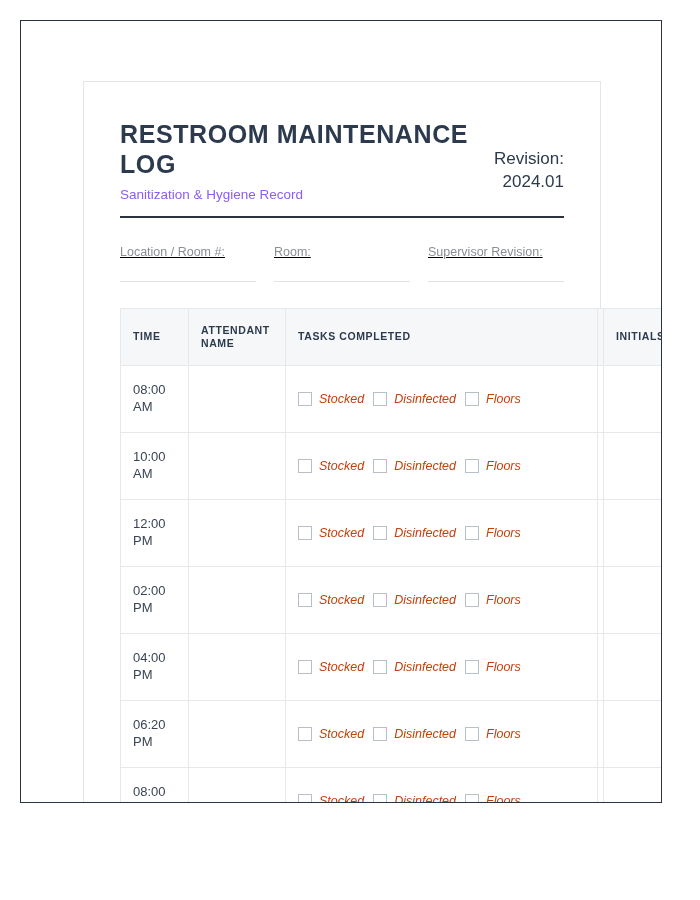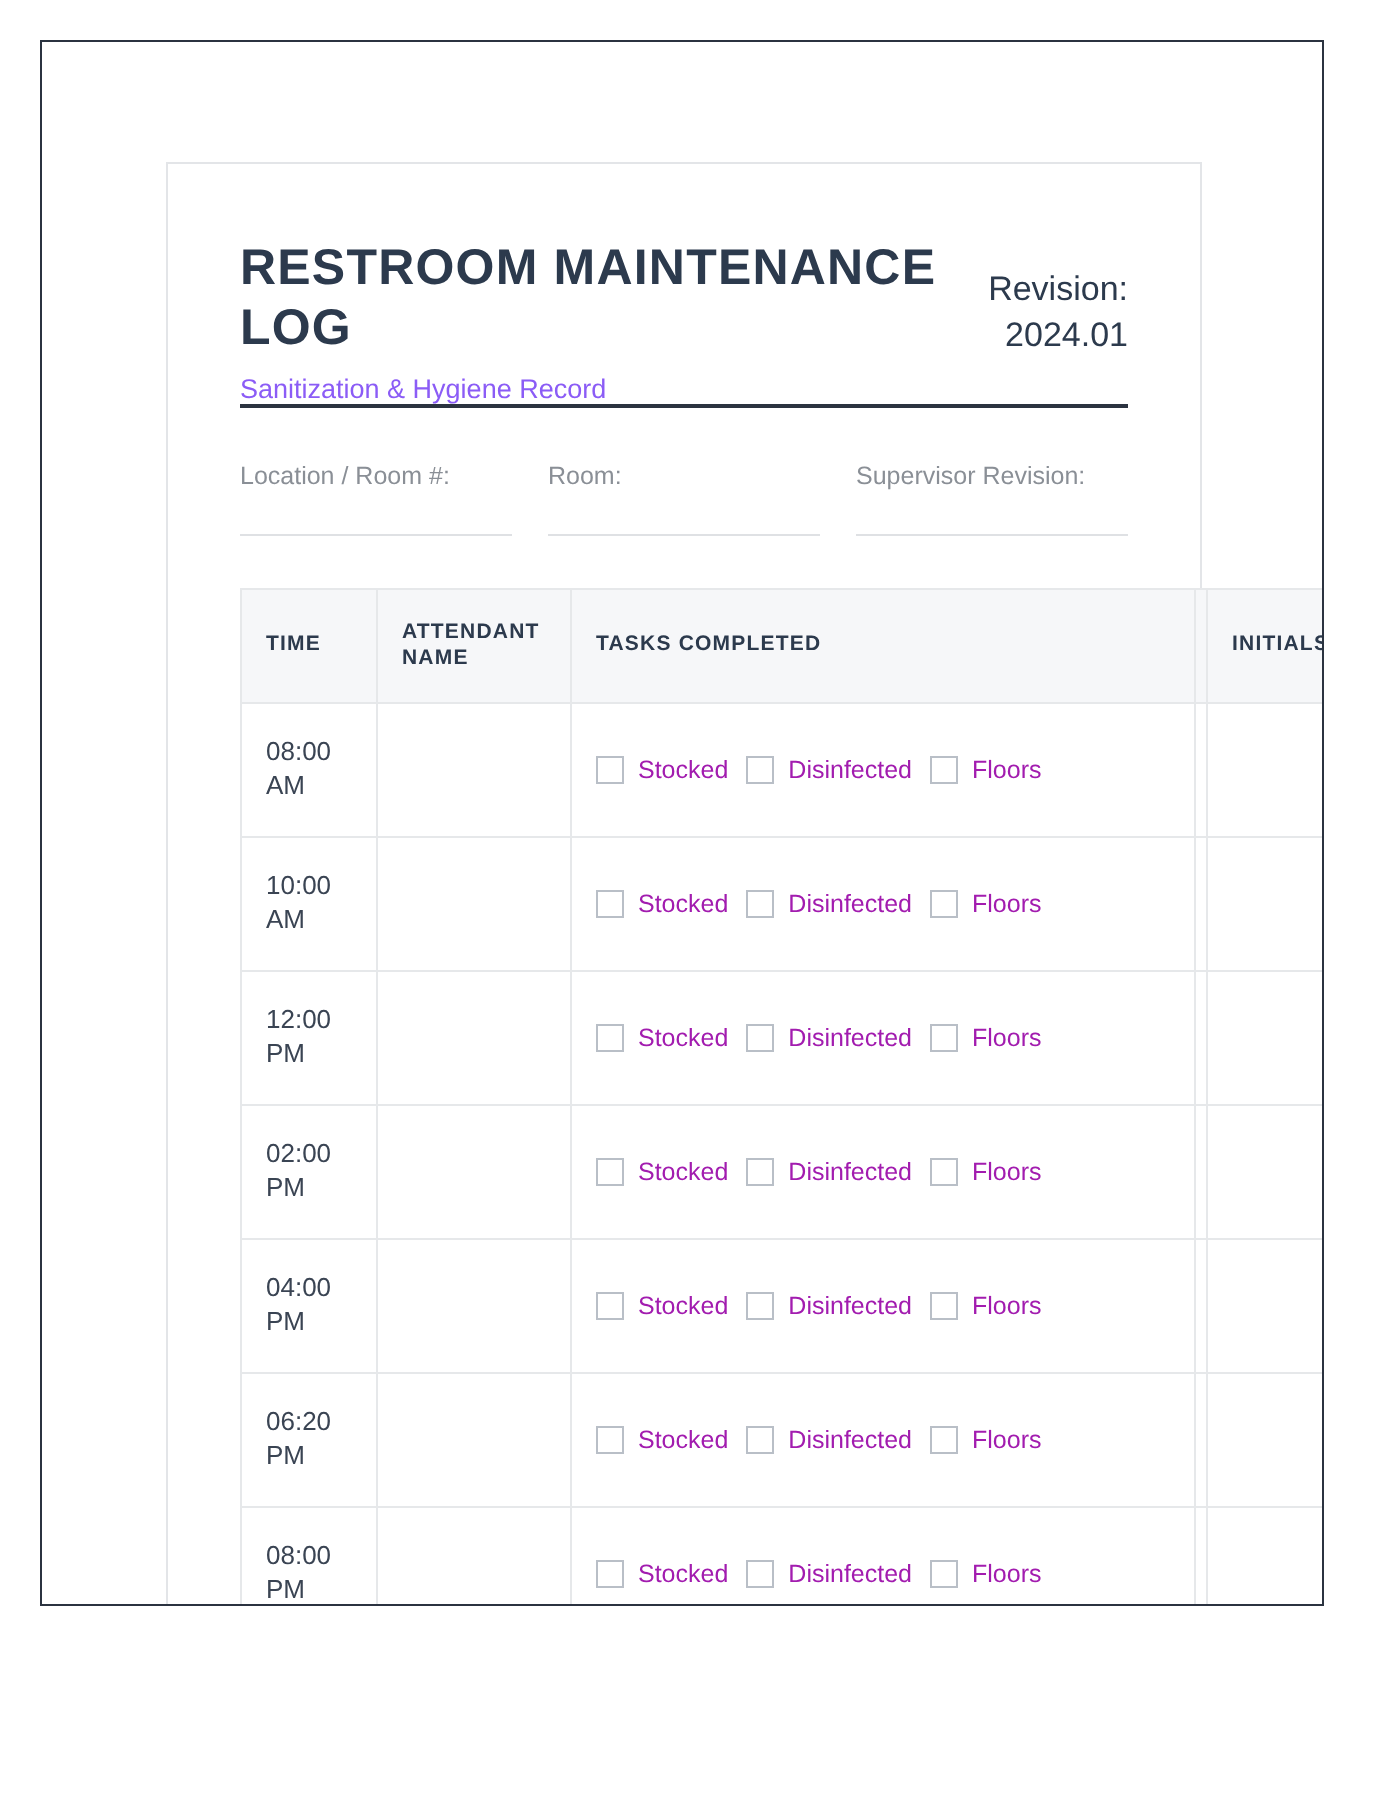--- a/index.html
+++ b/index.html
@@ -36,20 +36,21 @@
     min-height: 800px;
     border: 1px solid #e3e5e8;
     box-sizing: border-box;
     background: #ffffff;
     padding: 38px 36px 0 36px;
   }
 
   
   .doc-header {
     position: relative;
+    padding-bottom: 14px;
     border-bottom: 2.5px solid #2b3340;
   }
   .title-block {
     width: 370px;
   }
   .doc-title {
     font-size: 25px;
     font-weight: bold;
     color: #2c3a4d;
     letter-spacing: 0.6px;
@@ -77,20 +78,21 @@
   
   .meta-row {
     display: flex;
     gap: 18px;
     margin-top: 26px;
     margin-bottom: 26px;
   }
   .meta-field {
     flex: 1 1 0;
     min-width: 0;
+    text-decoration: underline;
   }
   .meta-label {
     font-size: 12.5px;
     color: #8a8f96;
     line-height: 1.35;
     min-height: 34px;
   }
   .meta-line {
     border-bottom: 1px solid #dfe1e4;
     height: 1px;
@@ -153,21 +155,22 @@
     width: 14px;
     height: 14px;
     border: 1px solid #b9bfc7;
     box-sizing: border-box;
     background: #ffffff;
     flex: 0 0 auto;
     display: inline-block;
   }
   .task-label {
     font-size: 12.5px;
-    color: #a21caf;
+    color: #c2410c;
+    font-style: italic;
   }
   .cell-blank { background: #ffffff; }
 </style>
 </head>
 <body>
 
 <div class="page-frame">
   <div class="doc-card">
 
     <div class="doc-header">

